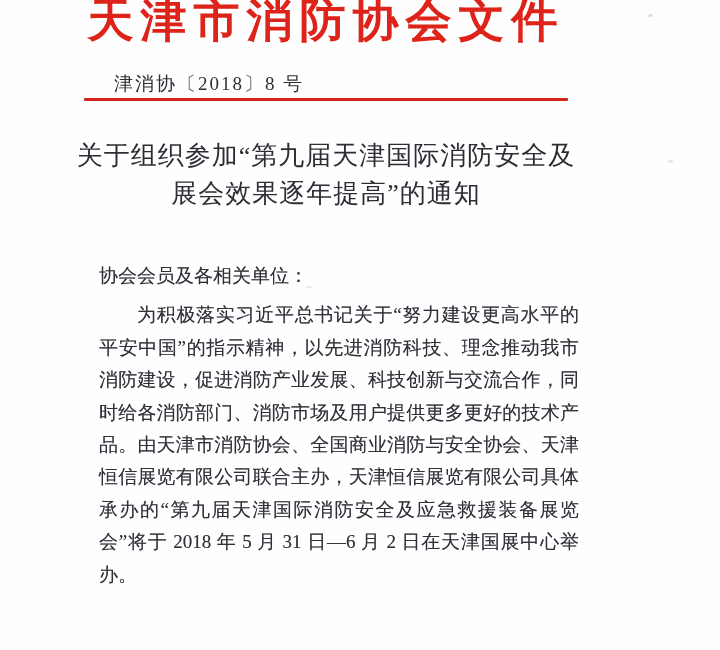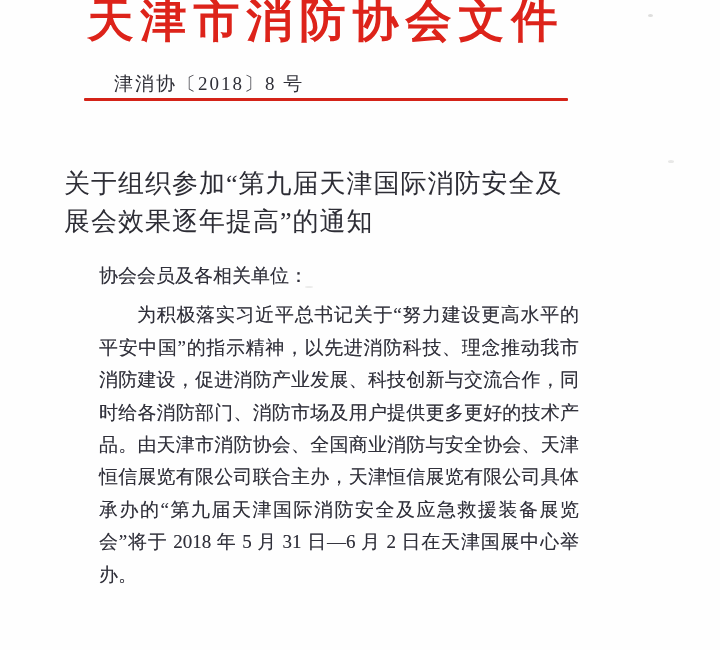--- a/index.html
+++ b/index.html
@@ -45,26 +45,26 @@
     position: absolute;
     top: 98px; left: 84px;
     width: 484px; height: 3px;
     background: #d42318;
     border-radius: 1px;
   }
   
   .notice-title {
     position: absolute;
     top: 137px; left: 64px; width: 524px;
+    text-align: center;
     font-size: 26px;
     line-height: 38px;
     font-weight: 500;
     color: #2d2d35;
     letter-spacing: 1px;
-    margin-top: 28px;
   }
   
   .body-text {
     position: absolute;
     top: 253px; left: 92px; width: 494px;
     font-size: 19px;
     line-height: 32.4px;
     text-align: justify;
     color: #30303a;
     text-shadow: 0 0 0.5px rgba(45,45,58,0.45);

